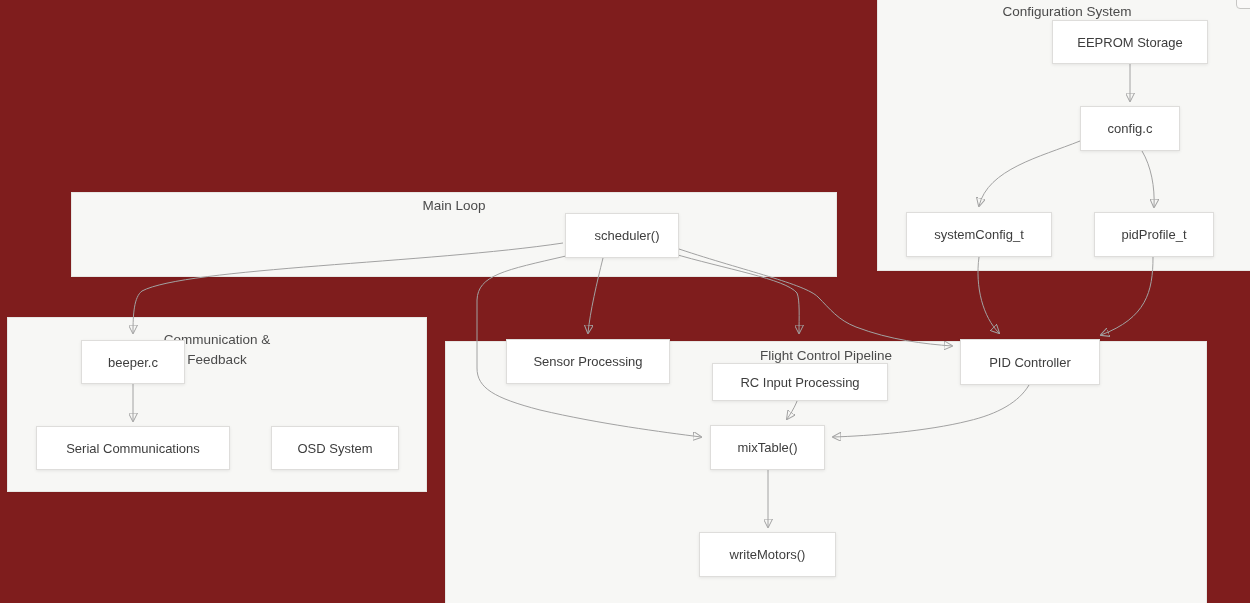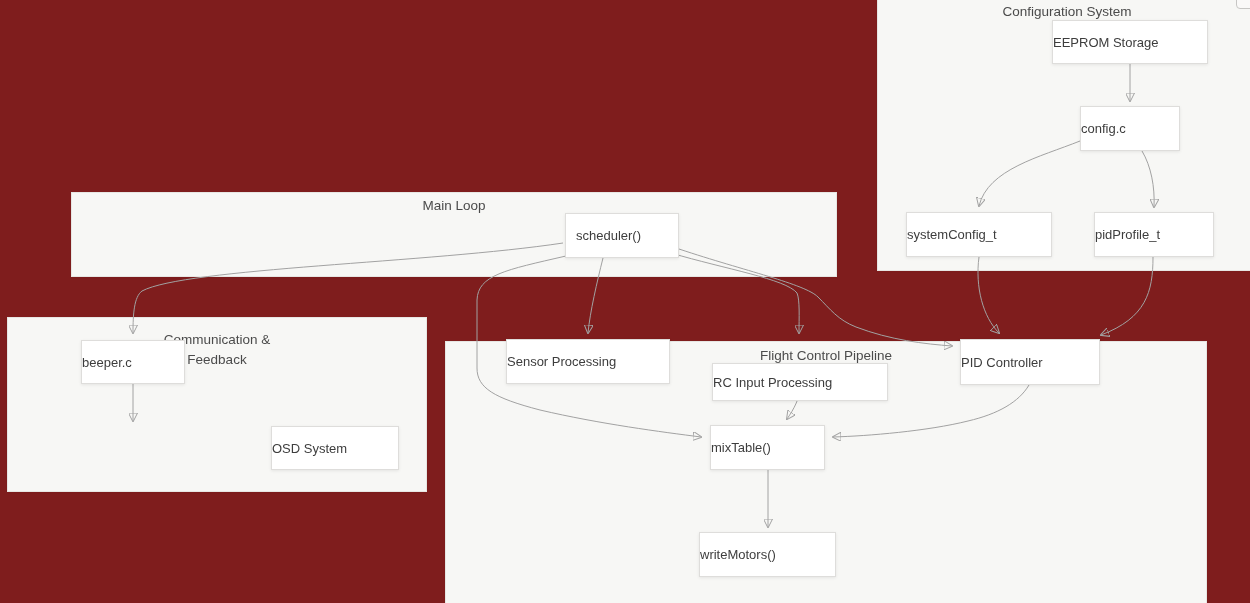--- a/index.html
+++ b/index.html
@@ -35,21 +35,21 @@
     position: absolute;
     left: 0; top: 0;
     width: 1250px; height: 603px;
     overflow: visible;
   }
   #edges path { fill: none; stroke: #a2a2a2; stroke-width: 1px; }
   .node {
     position: absolute;
     display: flex;
     align-items: center;
-    justify-content: flex-start;
+    justify-content: center;
     background: #ffffff;
     border: 1px solid #dedddb;
     box-shadow: 0 1px 3px rgba(0,0,0,0.08);
     font-size: 13px;
     color: #3d3d3d;
     white-space: nowrap;
   }
   
   #sg-config   { left: 877px; top: -8px;  width: 380px; height: 279px; }
   #sg-config   .subgraph-title { top: 9px; }
@@ -136,20 +136,23 @@
   </div>
   <div class="node" id="n-pidprofile">
     <span>pidProfile_t</span>
   </div>
   <div class="node" id="n-scheduler">
     <span>scheduler()</span>
   </div>
   <div class="node" id="n-beeper">
     <span>beeper.c</span>
   </div>
+  <div class="node" id="n-serial">
+    <span>Serial Communications</span>
+  </div>
   <div class="node" id="n-osd">
     <span>OSD System</span>
   </div>
   <div class="node" id="n-sensor">
     <span>Sensor Processing</span>
   </div>
   <div class="node" id="n-rcinput">
     <span>RC Input Processing</span>
   </div>
   <div class="node" id="n-pid">

